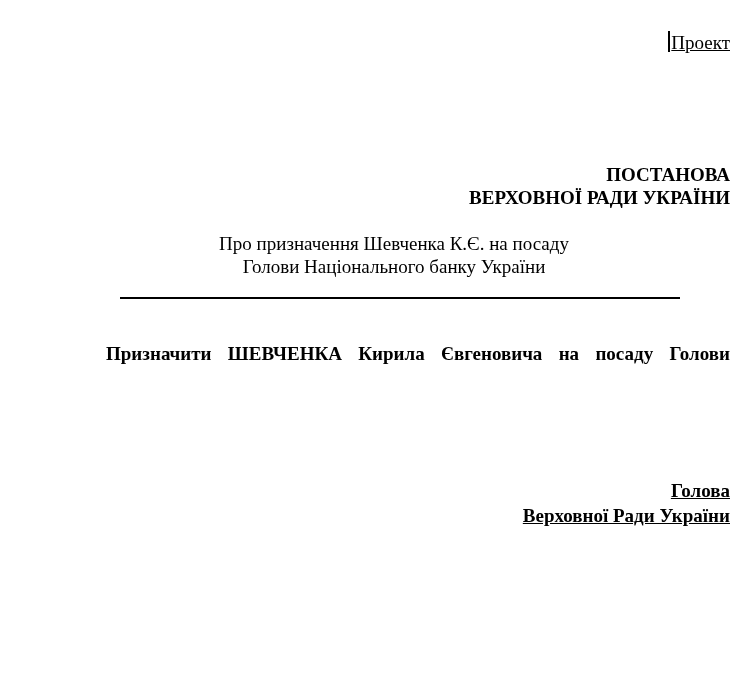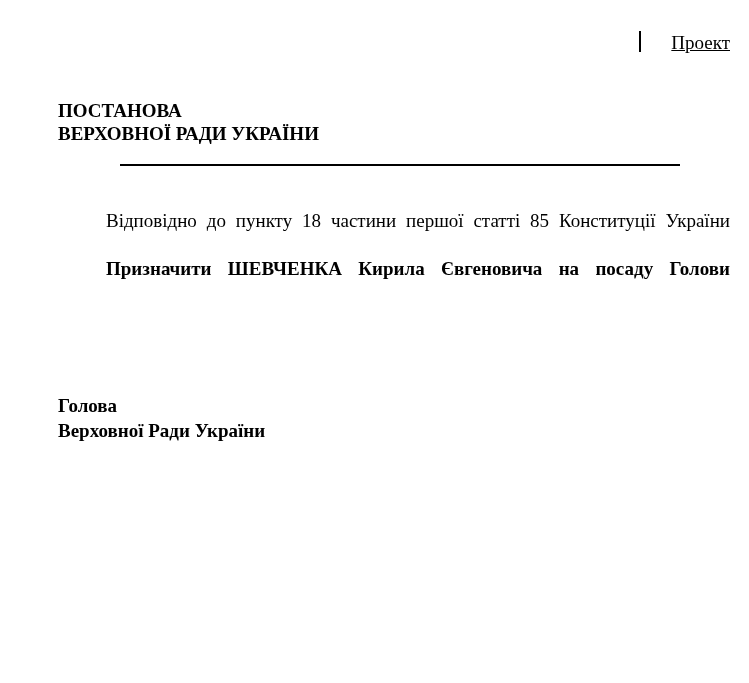--- a/index.html
+++ b/index.html
@@ -23,34 +23,33 @@
     margin-left: 58px;
     width: 672px;
   }
   
   .doc-header {
     text-align: right;
     line-height: 24px;
   }
   .doc-header .u {
     text-decoration: underline;
-    padding-left: 29px;
   }
   .caret {
     display: inline-block;
     width: 2px;
     height: 21px;
     background: #000000;
     vertical-align: -3px;
     margin-right: 1px;
   }
   
   .doc-title {
-    margin-top: 44px;
-    text-align: left;
+    margin-top: 108px;
+    text-align: right;
     font-weight: bold;
     line-height: 23px;
   }
   
   .doc-subject {
     margin-top: 23px;
     text-align: center;
     line-height: 23px;
   }
   
@@ -74,45 +73,49 @@
     text-align: justify;
     text-align-last: justify;
     white-space: normal;
   }
   .pline.indent {
     text-indent: 48px;
   }
   
   .signature {
     margin-top: 112px;
-    text-align: left;
+    text-align: right;
     font-weight: bold;
     line-height: 25px;
+    text-decoration: underline;
   }
 </style>
 </head>
 <body>
 
 <div class="page">
   <div class="column">
 
     <div class="doc-header">
       <div><span class="caret"></span><span class="u">Проект</span></div>
     </div>
 
     <div class="doc-title">
       <div>ПОСТАНОВА</div>
       <div>ВЕРХОВНОЇ РАДИ УКРАЇНИ</div>
     </div>
 
+    <div class="doc-subject">
+      <div>Про призначення Шевченка К.Є. на посаду</div>
+      <div>Голови Національного банку України</div>
+    </div>
 
     <hr class="separator">
 
     <div class="para para-1">
-      <div class="pline fill indent">Відповідно до пункту 18 частини першої статті 85 Конституції України</div>
     </div>
 
     <div class="para para-2">
       <div class="pline fill indent">Призначити ШЕВЧЕНКА Кирила Євгеновича на посаду Голови</div>
     </div>
 
     <div class="signature">
       <div>Голова</div>
       <div>Верховної Ради України</div>
     </div>

